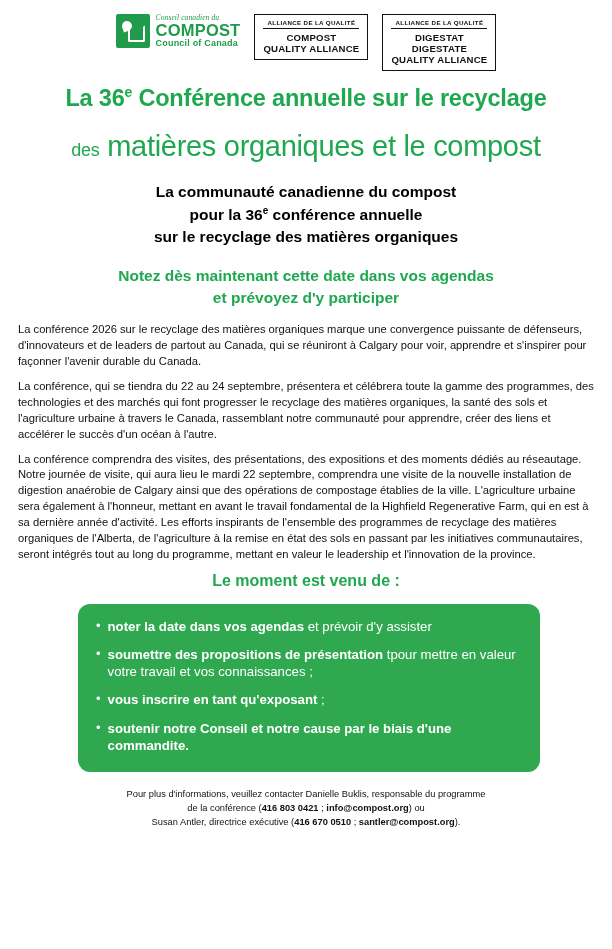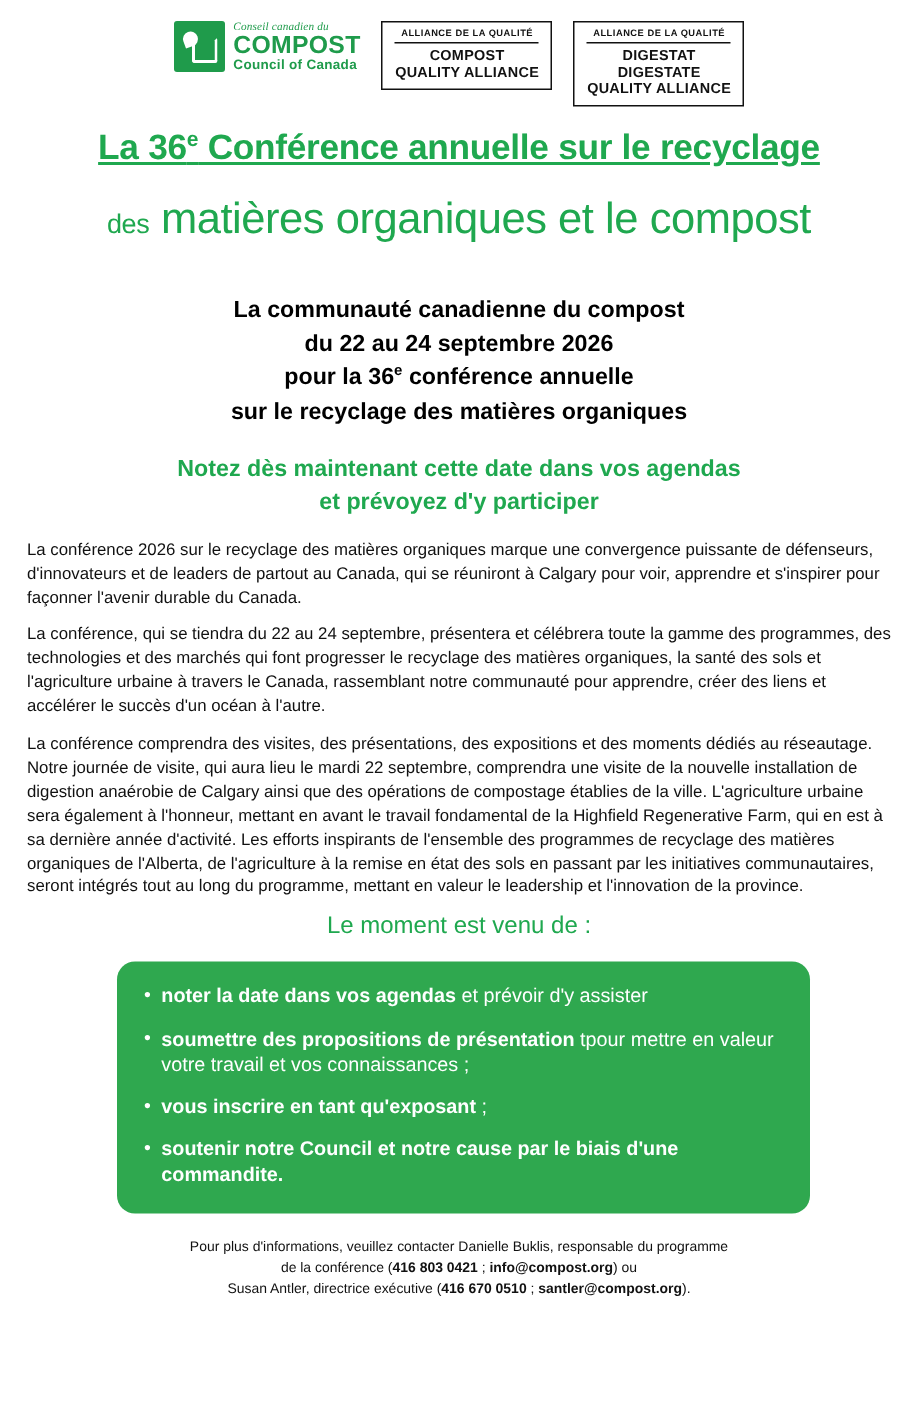--- a/index.html
+++ b/index.html
@@ -110,39 +110,38 @@
   .title-block {
     margin-top: 14px;
     text-align: center;
     color: #1FA84F;
   }
   .title-1 {
     font-size: 23.5px;
     font-weight: bold;
     letter-spacing: -0.2px;
     line-height: 1.12;
-    text-decoration: underline;
   }
   .title-1 sup {
     font-size: 14px;
     vertical-align: super;
   }
   .title-2 {
     font-size: 29px;
     font-weight: normal;
     letter-spacing: -0.3px;
     line-height: 1.1;
     margin-top: 20px;
   }
   .title-2 .small-pre {
     font-size: 18px;
   }
 
   .subtitle {
-    margin-top: 33px;
+    margin-top: 18px;
     text-align: center;
     font-size: 15.5px;
     font-weight: bold;
     line-height: 1.45;
     color: #000;
   }
   .subtitle sup { font-size: 10px; vertical-align: super; }
 
   .green-note {
     margin-top: 16px;
@@ -161,21 +160,21 @@
     color: #111111;
     text-align: left;
   }
   .body-copy p { margin: 0 0 9px 0; }
 
   .cta-heading {
     margin-top: 3px;
     text-align: center;
     color: #1FA84F;
     font-size: 16px;
-    font-weight: normal;
+    font-weight: bold;
   }
 
   
   .action-box {
     margin: 14px 72px 0 78px;
     background: #2FA84F;
     border-radius: 12px;
     padding: 14px 18px 16px 18px;
     color: #ffffff;
   }
@@ -234,21 +233,20 @@
 
 </div>
 
 <div class="title-block">
   <div class="title-1"><span>La 36</span><sup>e</sup><span> Conférence annuelle sur le recyclage</span></div>
   <div class="title-2"><span class="small-pre">des</span> <span>matières organiques et le compost</span></div>
 </div>
 
 <div class="subtitle">
   <div>La communauté canadienne du compost</div>
-  <div>du 22 au 24 septembre 2026</div>
   <div><span>pour la 36</span><sup>e</sup><span> conférence annuelle</span></div>
   <div>sur le recyclage des matières organiques</div>
 </div>
 
 <div class="green-note">
   <div>Notez dès maintenant cette date dans vos agendas</div>
   <div>et prévoyez d'y participer</div>
 </div>
 
 <div class="body-copy">
@@ -271,21 +269,21 @@
     <span><span class="action-strong">soumettre des propositions de présentation</span><span class="action-em"> tpour mettre en valeur votre travail et vos connaissances ;</span></span>
   </div>
 
   <div class="action-item">
     <span class="bullet">•</span>
     <span><span class="action-strong">vous inscrire en tant qu'exposant</span><span class="action-em"> ;</span></span>
   </div>
 
   <div class="action-item">
     <span class="bullet">•</span>
-    <span><span class="action-strong">soutenir notre Council et notre cause par le biais d'une commandite.</span><span class="action-em"></span></span>
+    <span><span class="action-strong">soutenir notre Conseil et notre cause par le biais d'une commandite.</span><span class="action-em"></span></span>
   </div>
 
 </div>
 
 <div class="footer">
   <div>Pour plus d'informations, veuillez contacter Danielle Buklis, responsable du programme</div>
   <div><span>de la conférence (</span><b>416 803 0421</b><span> ; </span><b>info@compost.org</b><span>) ou</span></div>
   <div><span>Susan Antler, directrice exécutive (</span><b>416 670 0510</b><span> ; </span><b>santler@compost.org</b><span>).</span></div>
 </div>
 

